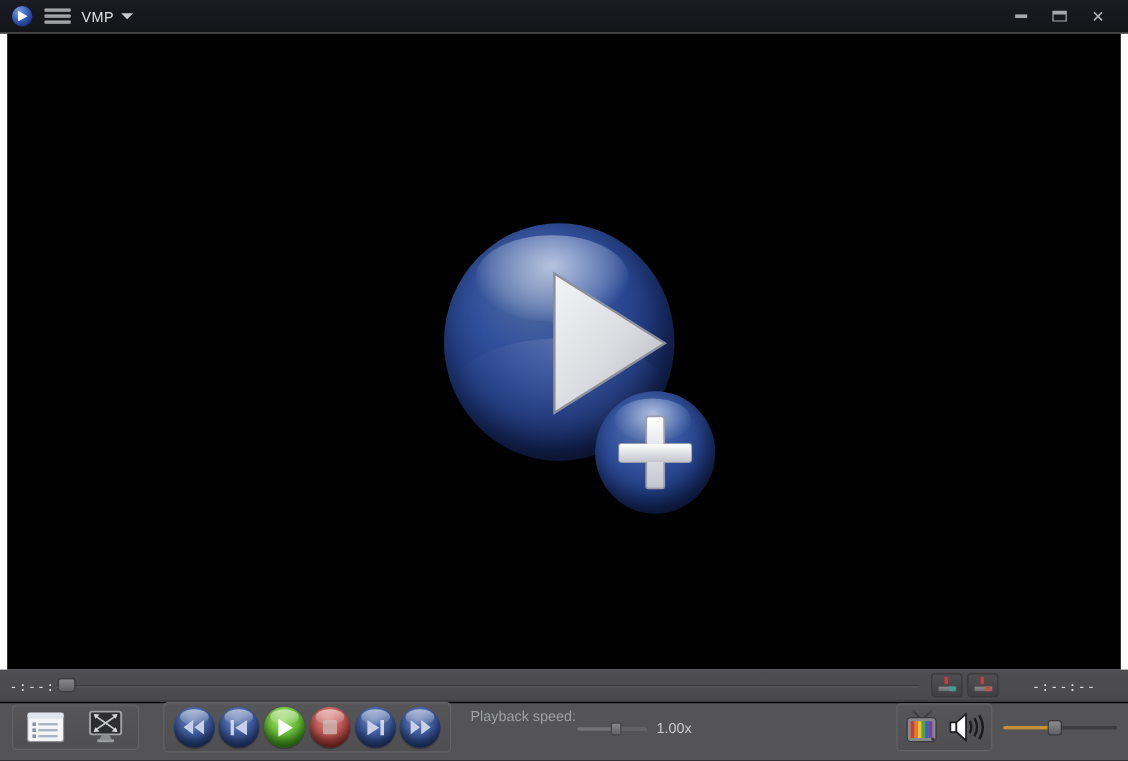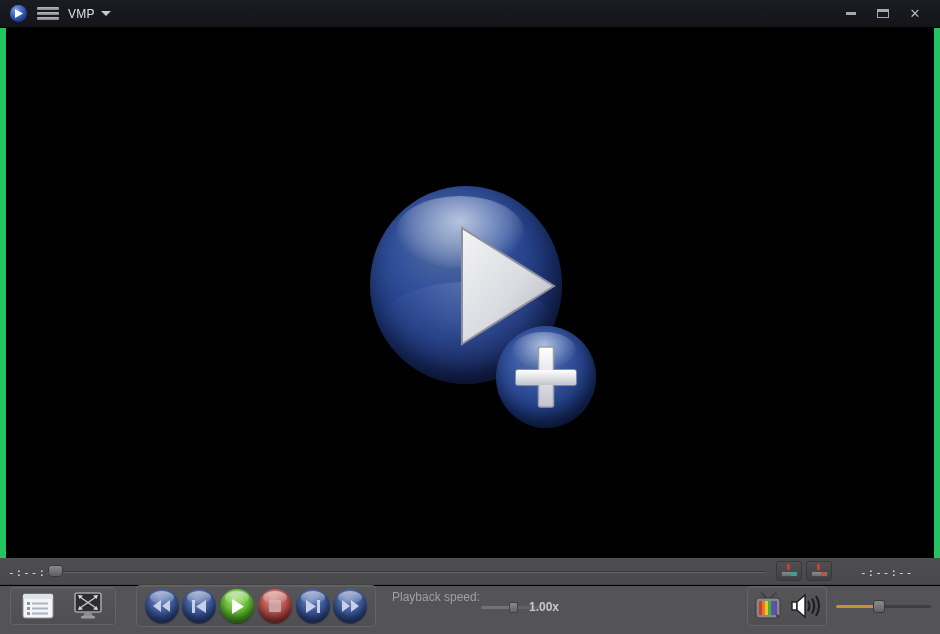--- a/index.html
+++ b/index.html
@@ -1,19 +1,19 @@
 <!DOCTYPE html>
 <html><head>
 <meta charset="utf-8">
 <style>
   * { margin:0; padding:0; box-sizing:border-box; }
   html,body { width:940px; height:634px; overflow:hidden; background:#000; }
   body { font-family:"Liberation Sans","DejaVu Sans",sans-serif; }
 
-  .window { position:relative; width:940px; height:560px; background:#22c55e; outline:1px solid #141414; }
+  .window { position:relative; width:940px; height:560px; background:#ffffff; outline:1px solid #141414; }
 
   
   .titlebar { position:absolute; top:0; left:0; width:940px; height:28px;
     background:linear-gradient(#1b1c23,#141519); display:flex; align-items:center;
     padding:0 8px; border-bottom:1px solid #000; }
   .app-sphere { width:17px; height:17px; border-radius:50%; margin-left:2px;
     background:radial-gradient(circle at 35% 28%, #7f9de0 0%, #3b63c0 40%, #173078 80%, #10235c 100%);
     position:relative; flex:0 0 auto; }
   .app-sphere svg { position:absolute; left:5px; top:4px; }
   .menu-btn { width:24px; height:20px; margin-left:10px; display:flex; flex-direction:column;
@@ -84,21 +84,21 @@
   .orb-blue  { background:radial-gradient(circle at 45% 30%, #6d84bd 0%, #415e9e 40%, #263f7e 75%, #1b2f63 100%); }
   .orb-green { background:radial-gradient(circle at 45% 30%, #a4dd6e 0%, #6cc23c 40%, #3d9a17 75%, #2f7b10 100%); }
   .orb-red   { background:radial-gradient(circle at 45% 30%, #d98a85 0%, #c05a55 40%, #993231 75%, #7c2323 100%); }
 
   .speed-label { position:absolute; left:392px; top:4px; font-size:12px; color:#9fa0a2; }
   .speed-slider { position:absolute; left:481px; top:20px; width:58px; height:3px; background:#737274;
     border-radius:2px; }
   .speed-slider .dim { position:absolute; right:0; top:0; height:3px; width:45%; background:#626163; }
   .speed-thumb { position:absolute; top:-4px; margin-left:-4px; width:9px; height:11px; border-radius:2px;
     background:linear-gradient(#8a898c,#626164); border:1px solid #434245; }
-  .speed-value { position:absolute; left:529px; top:14px; font-size:12px; color:#c9c9cb;font-weight:bold; }
+  .speed-value { position:absolute; left:547px; top:14px; font-size:12px; color:#c9c9cb; }
 
   .right-group { left:747px; top:0px; width:80px; height:40px; display:flex; align-items:center; justify-content:space-evenly; }
   .right-group .flat-btn { width:36px; height:34px; }
 
   .volume-slider { position:absolute; left:836px; top:19px; width:95px; height:3px; background:#3e3d3f;
     border-radius:2px; }
   .volume-fill { position:absolute; left:0; top:0; height:3px; background:#c6913a; border-radius:2px; }
   .volume-thumb { position:absolute; top:-5px; margin-left:-6px; width:12px; height:13px;
     background:linear-gradient(#8d8c8f,#605f62); border:1px solid #39383a; border-radius:3px; }
 </style>

